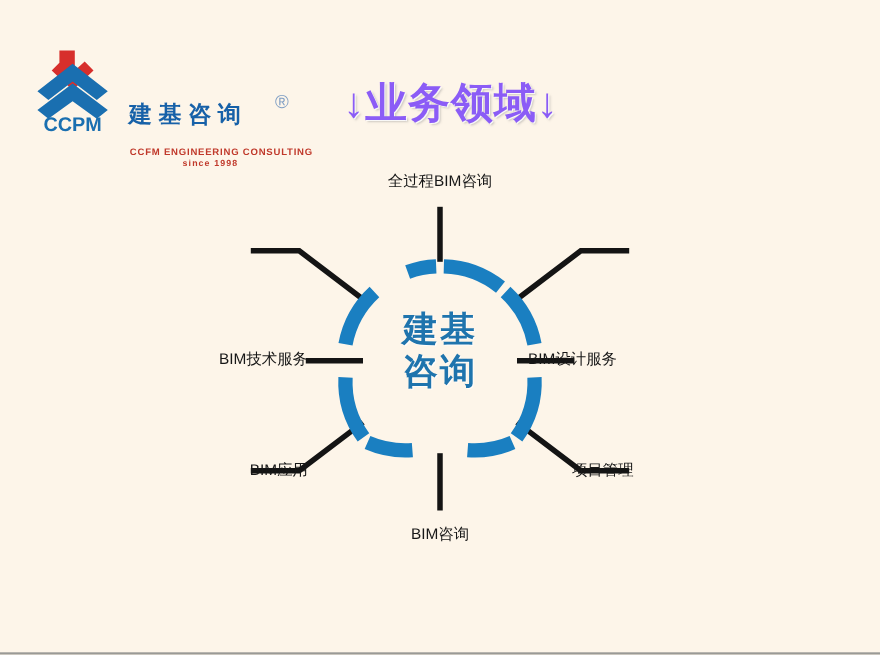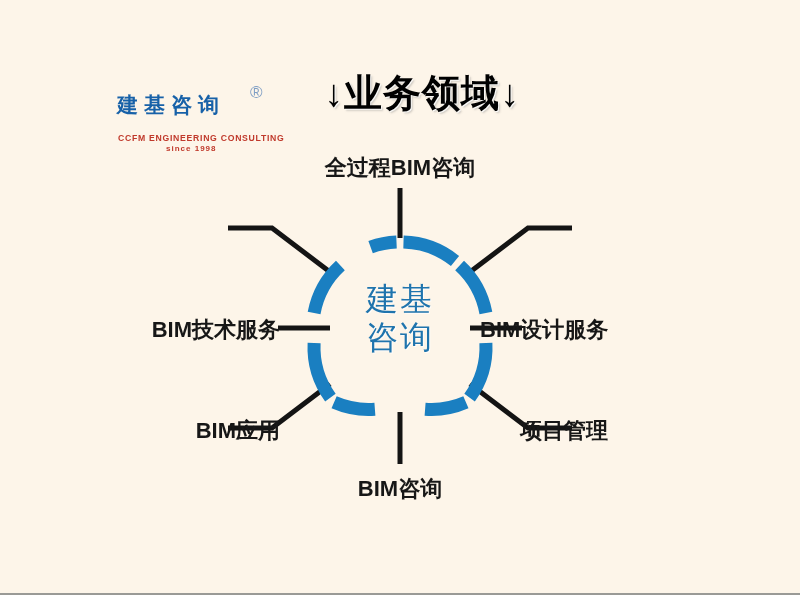--- a/index.html
+++ b/index.html
@@ -73,56 +73,56 @@
     color: #7f9ec4;
     line-height: 1;
   }
 
   
   #title {
     position: absolute;
     left: 300px;
     top: 68px;
     width: 220px;
-    text-align: right;
+    text-align: center;
     font-size: 38px;
     font-weight: bold;
-    color: #000000;
+    color: #8b5cf6;
     letter-spacing: 1px;
     white-space: nowrap;
     text-shadow: 1px 1px 0 rgba(255,255,255,0.85), 2px 2px 2px rgba(120,120,120,0.35);
   }
 
   
   #diagram {
     position: absolute;
     left: 0;
     top: 0;
     width: 800px;
     height: 595px;
   }
   #center-text {
     position: absolute;
     left: 340px;
     top: 281px;
     width: 120px;
     text-align: center;
     font-size: 32px;
-    font-weight: normal;
+    font-weight: bold;
     color: #1f74ad;
     line-height: 1.18;
     letter-spacing: 2px;
     text-shadow: 1px 1px 0 rgba(255,255,255,0.8);
   }
   #center-text div { white-space: nowrap; }
 
   .node-label {
     position: absolute;
-    font-size: 22px;
-    font-weight: bold;
+    font-size: 14px;
+    font-weight: normal;
     color: #171717;
     white-space: nowrap;
     line-height: 1;
   }
   .node-label.r { text-align: left; }
   .node-label.l { text-align: right; }
   .node-label.c { text-align: center; }
 
   
   #lbl-0 { left: 300px; top: 157px; width: 200px; }           
@@ -132,20 +132,31 @@
   #lbl-4 { left: 300px; top: 478px; width: 200px; }           
   #lbl-5 { left: 80px;  top: 420px; width: 200px; }           
   #lbl-6 { left: 60px;  top: 319px; width: 220px; }           
   #lbl-7 { left: 80px;  top: 216px; width: 200px; }           
 </style>
 </head>
 <body>
 
 <div id="brand">
 
+  <div id="logo-mark">
+    <svg width="84" height="82" viewBox="0 0 84 82" xmlns="http://www.w3.org/2000/svg">
+
+      <path d="M30 8 L44 8 L44 26 L53 18 L61 26 L42 44 L23 26 L30 19 L30 8 Z" fill="#d72f2c"></path>
+
+      <path d="M42 20 L74 45 L64 53 L42 36 L20 53 L10 45 Z" fill="#1a6fb0"></path>
+      <path d="M42 38 L74 62 L64 70 L42 54 L20 70 L10 62 Z" fill="#1a6fb0"></path>
+
+      <text x="42" y="81" font-family="Liberation Sans, sans-serif" font-size="18" font-weight="bold" fill="#1a6fb0" text-anchor="middle">CCPM</text>
+    </svg>
+  </div>
 
   <div id="brand-reg">®</div>
 
   <div id="brand-cn">建基咨询</div>
 
   <div id="brand-en">CCFM ENGINEERING CONSULTING</div>
 
   <div id="brand-since">since 1998</div>
 </div>
 

